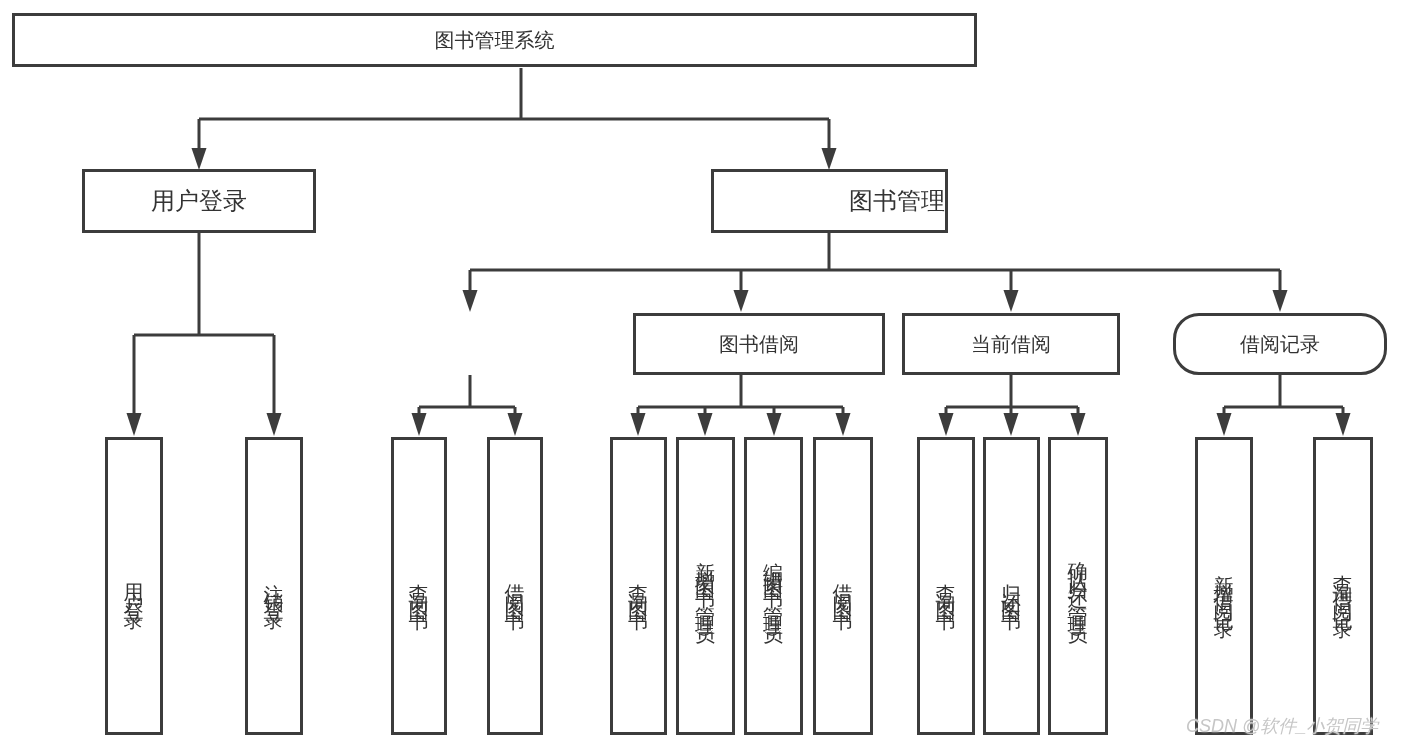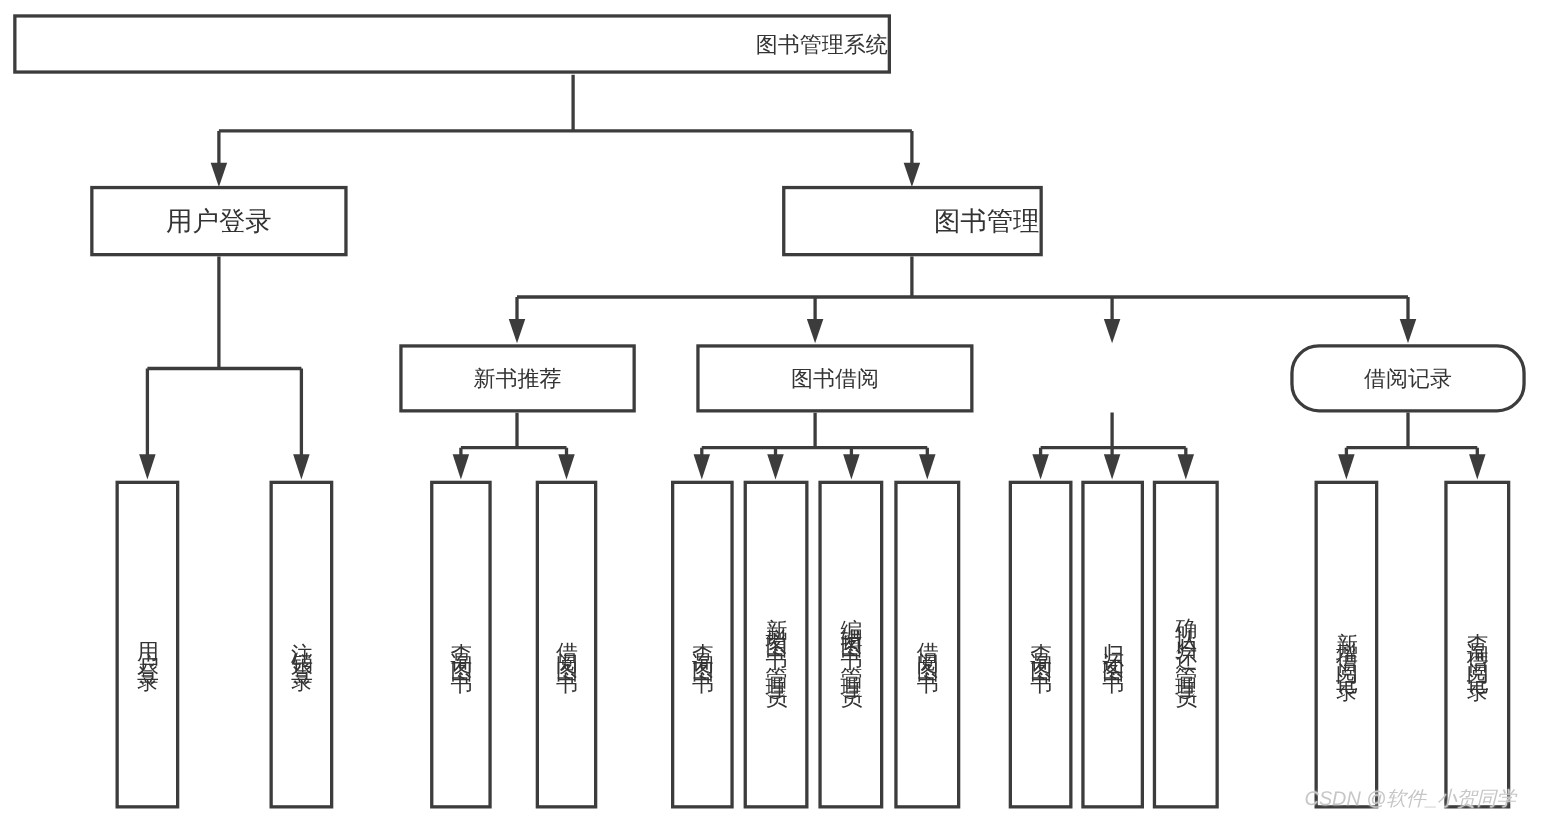--- a/index.html
+++ b/index.html
@@ -31,21 +31,21 @@
     position: absolute;
     border: 3px solid #3c3c3c;
     background: #ffffff;
     display: flex;
     align-items: center;
     justify-content: center;
     z-index: 2;
     color: #333333;
   }
 
-  .root-node   { left: 12px;  top: 13px;  width: 798px; height: 54px; font-size: 20px; justify-content: flex-end; }
+  .root-node   { left: 12px;  top: 13px;  width: 965px; height: 54px; font-size: 20px; }
   .l2-node     { top: 169px; height: 64px; font-size: 24px; }
   .l3-node     { top: 313px; height: 62px; font-size: 20px; }
   .leaf-node   { top: 437px; height: 298px; font-size: 20px; }
 
   .leaf-node .vlabel {
     writing-mode: vertical-rl;
     text-orientation: mixed;
     letter-spacing: 9px;
     line-height: 1.1;
     white-space: nowrap;
@@ -122,25 +122,25 @@
     <span>图书管理系统</span>
   </div>
 
   <div class="node l2-node" style="left:82px;width:234px;">
     <span>用户登录</span>
   </div>
   <div class="node l2-node" style="left:711px;width:237px;justify-content:flex-end;">
     <span>图书管理</span>
   </div>
 
-  <div class="node l3-node" style="left:363px;width:215px;">
-    <span>新书推荐</span>
-  </div>
   <div class="node l3-node" style="left:633px;width:252px;">
     <span>图书借阅</span>
+  </div>
+  <div class="node l3-node" style="left:902px;width:218px;">
+    <span>当前借阅</span>
   </div>
   <div class="node l3-node" style="left:1173px;width:214px;border-radius:26px;">
     <span>借阅记录</span>
   </div>
 
   <div class="node leaf-node" style="left:105px;width:58px;">
     <span class="vlabel">用户登录</span>
   </div>
   <div class="node leaf-node" style="left:245px;width:58px;">
     <span class="vlabel">注销登录</span>

